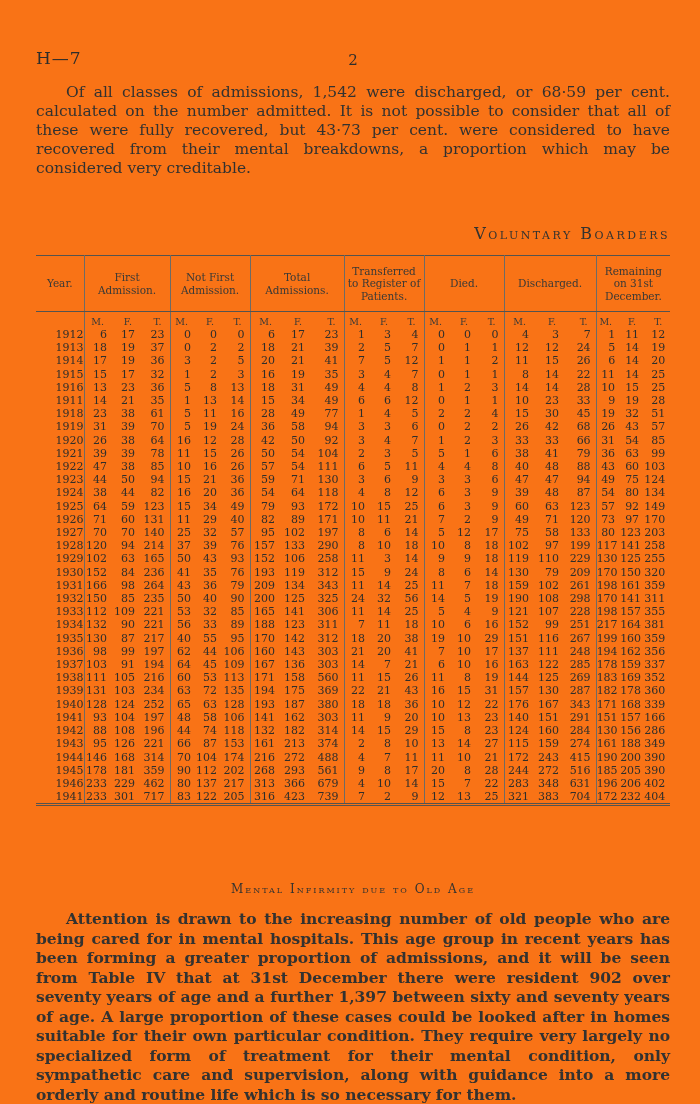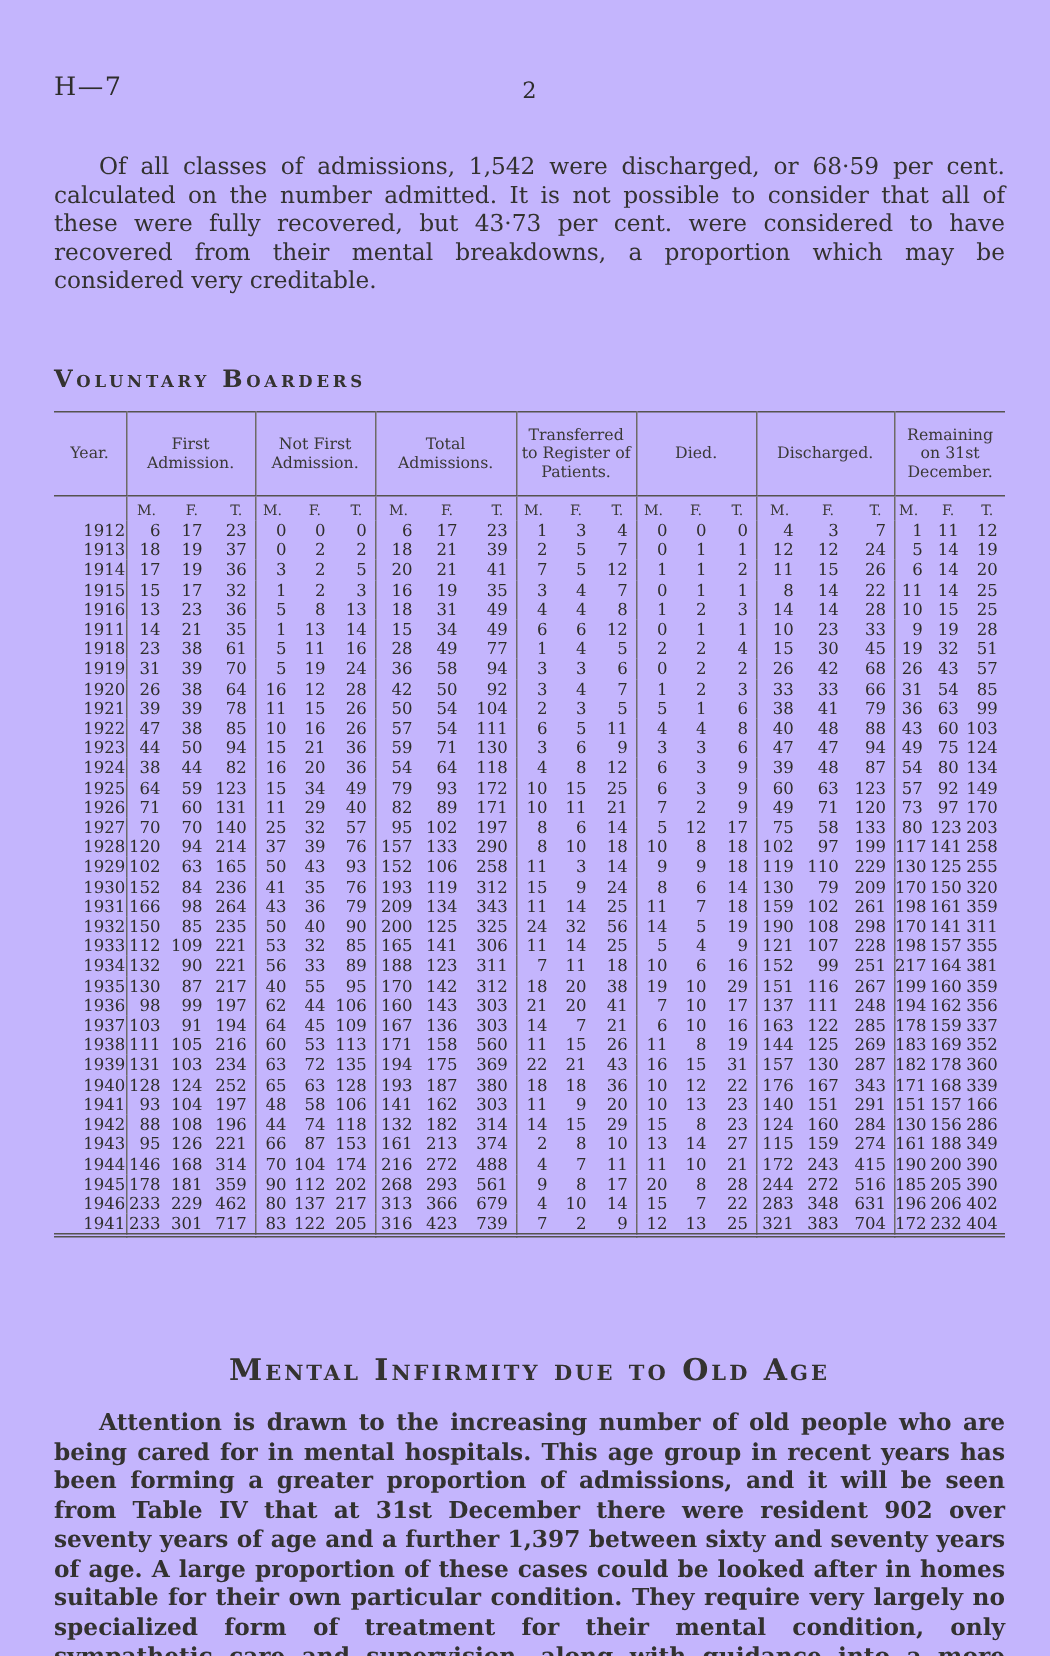--- a/index.html
+++ b/index.html
@@ -1,30 +1,30 @@
 <!DOCTYPE html>
 <html><head>
 <meta charset="utf-8">
 <style>
   * { margin:0; padding:0; box-sizing:border-box; }
   html,body { width:700px; background:#ffffff; }
   body { font-family:"DejaVu Serif","Liberation Serif",serif; color:#2e2d2b; }
   .page {
-    width:700px; height:1104px; background:#c4b5fd; position:relative;
+    width:700px; height:1104px; background:#f97316; position:relative;
     padding:48px 30px 0 36px; overflow:hidden;
   }
   .doc-header { position:relative; height:22px; }
   .doc-ref { font-size:17px; letter-spacing:1px; }
   .doc-pagenum { position:absolute; left:50%; transform:translateX(-50%); top:3px; font-size:15px; }
   p.intro {
-    margin-top:32px; font-size:15.5px; line-height:19px;
+    margin-top:13px; font-size:15.5px; line-height:19px;
     text-align:justify; text-indent:30px; color:#333230;
   }
   h2.table-title {
-    margin-top:46px; text-align:left; font-weight:bold;
+    margin-top:46px; text-align:right; font-weight:normal;
     font-size:16px; font-variant:small-caps; letter-spacing:2.5px; color:#343330;
   }
   table.vb {
     margin-top:12px; border-collapse:collapse; table-layout:fixed; width:634px;
     border-top:1px solid #55534f; border-bottom:3px double #55534f;
   }
   tr.hdr th {
     border-bottom:1px solid #55534f; font-weight:normal; font-size:10.5px;
     line-height:12.5px; padding:4px 1px; text-align:center; vertical-align:middle;
     height:56px; color:#3a3936;
@@ -33,22 +33,22 @@
   tr.sub th {
     font-weight:normal; font-size:9.5px; text-align:right;
     padding:4px 8px 1px 0; color:#3a3936;
   }
   tbody td {
     font-size:11px; line-height:13.2px; text-align:right;
     padding:0 5px 0 0; white-space:nowrap; color:#2f2e2b;
   }
   td.year { text-align:right; padding:0 0 0 2px; }
   h3.section-title {
-    margin-top:76px; text-align:center; font-weight:bold;
-    font-size:20px; font-variant:small-caps; letter-spacing:2px; color:#343330;
+    margin-top:76px; text-align:center; font-weight:normal;
+    font-size:12px; font-variant:small-caps; letter-spacing:2px; color:#343330;
   }
   p.section {
     margin-top:13px; font-size:15.5px; line-height:19.5px;
     text-align:justify; text-indent:30px; color:#333230;font-weight:bold;
   }
 </style>
 </head>
 <body>
 
 <div class="page">

